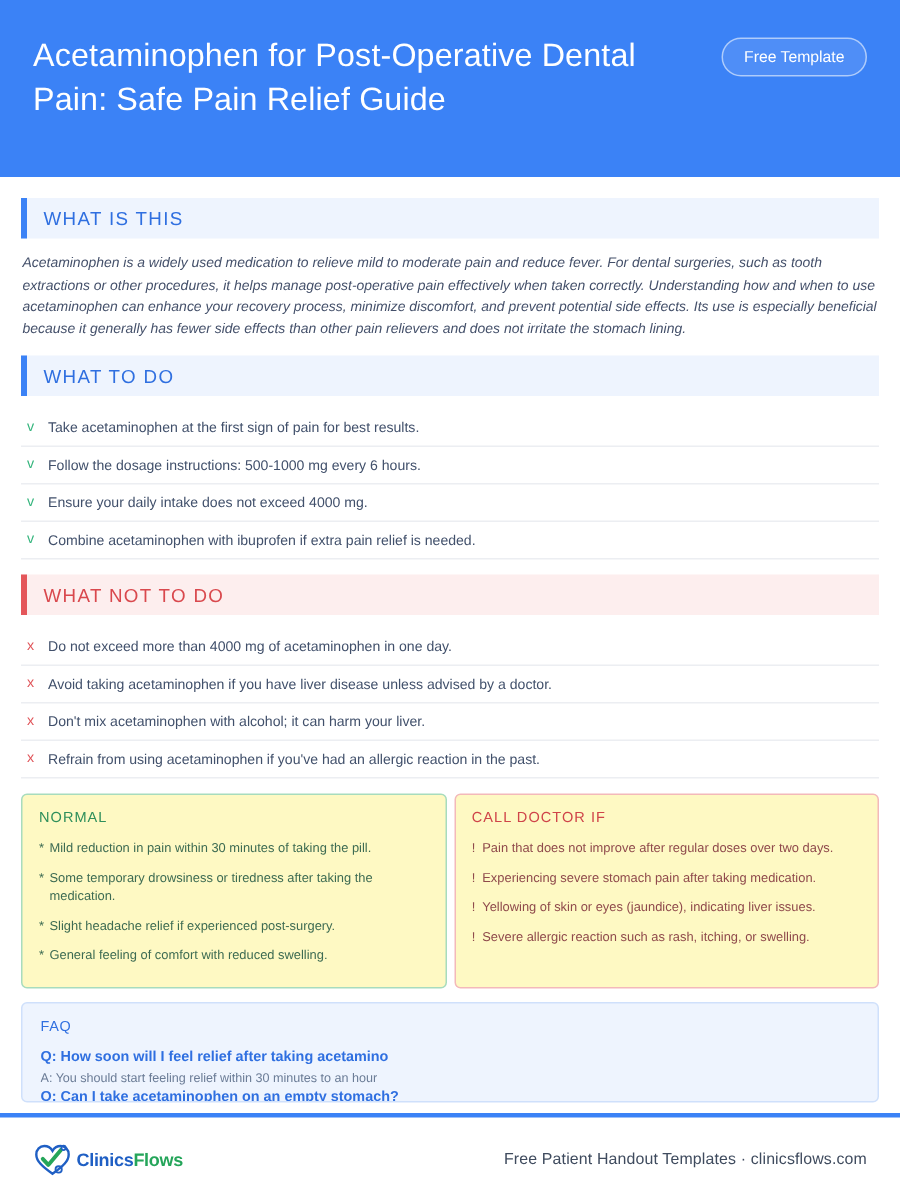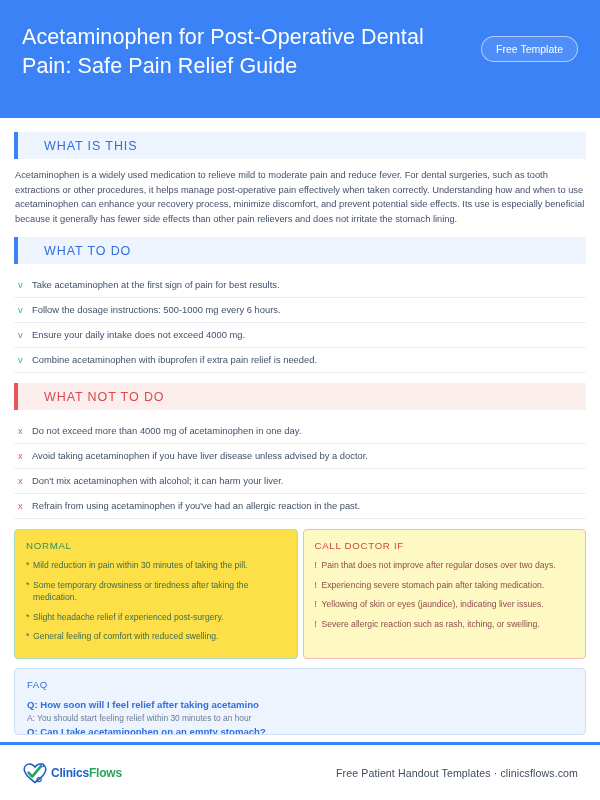--- a/index.html
+++ b/index.html
@@ -36,21 +36,21 @@
   .header-title {
     color: #ffffff;
     font-size: 21.5px;
     line-height: 29px;
     font-weight: 400;
     letter-spacing: 0.1px;
     max-width: 430px;
     margin: 5px 0 0 0;
   }
   .badge {
-    margin-top: 18px;
+    margin-top: 7px;
     border: 1px solid rgba(255,255,255,0.55);
     border-radius: 999px;
     color: #ffffff;
     font-size: 10.5px;
     padding: 6px 14px;
     white-space: nowrap;
     background: rgba(255,255,255,0.10);
   }
 
   
@@ -58,21 +58,20 @@
     flex: 1 1 auto;
     padding: 14px 14px 0 14px;
     box-sizing: border-box;
   }
 
   .sec-head {
     display: flex;
     align-items: center;
     height: 27px;
     margin-bottom: 9px;
-    gap: 15px;
   }
   .sec-head .bar {
     width: 4px;
     align-self: stretch;
     flex: 0 0 4px;
   }
   .sec-head .label {
     font-size: 12.5px;
     letter-spacing: 0.9px;
     padding-left: 11px;
@@ -83,20 +82,21 @@
   .sec-head.red { background: #fdeeee; }
   .sec-head.red .bar { background: #e4565a; }
   .sec-head.red .label { color: #d9484d; }
 
   .para {
     font-size: 9.3px;
     line-height: 14.6px;
     color: #44506a;
     margin: 0 0 11px 1px;
     text-align: left;
+    font-style: italic;
   }
 
   .rows { margin-bottom: 10px; }
   .row {
     display: flex;
     align-items: flex-start;
     border-bottom: 1px solid #eceef2;
     padding: 5px 2px 6px 2px;
     font-size: 9.4px;
     line-height: 13px;
@@ -119,21 +119,21 @@
     margin-top: 8px;
   }
   .box {
     box-sizing: border-box;
     width: 288px;
     min-height: 108px;
     border-radius: 4px;
     padding: 10px 11px 9px 11px;
   }
   .box.green {
-    background: #fde047;
+    background: #fef9c3;
     border: 1px solid #a7dcbd;
   }
   .box.red {
     background: #fef9c3;
     border: 1px solid #f3b9ba;
   }
   .box-title {
     font-size: 9.7px;
     letter-spacing: 0.7px;
     margin-bottom: 8px;

